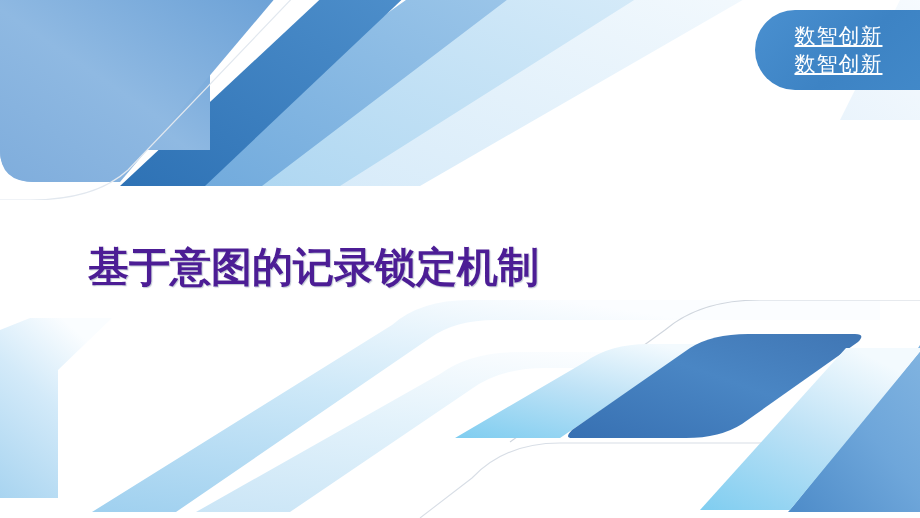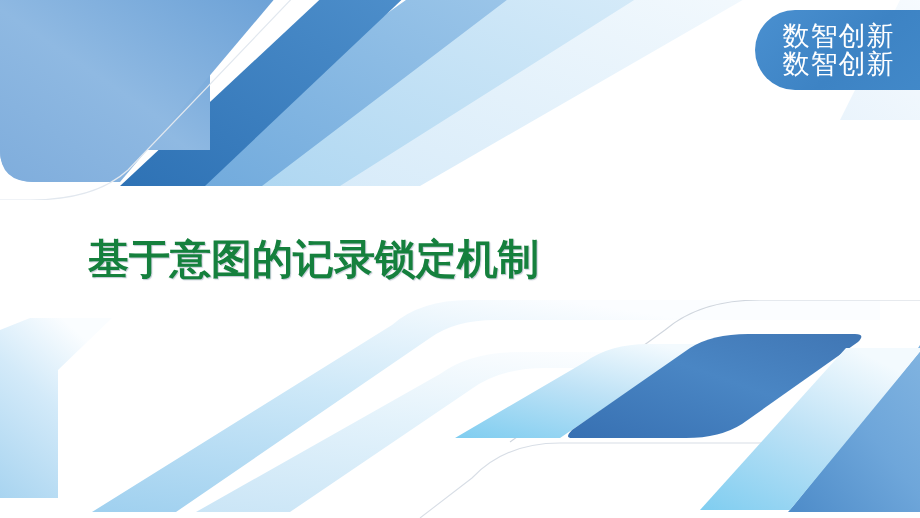--- a/index.html
+++ b/index.html
@@ -33,33 +33,34 @@
     background: linear-gradient(135deg, #4A90D0 0%, #3D83C4 55%, #4289C9 100%);
     display: flex;
     flex-direction: column;
     align-items: center;
     justify-content: center;
     box-sizing: border-box;
     padding-right: 8px;
   }
   .badge-line {
     color: #ffffff;
-    font-size: 27px;
+    font-size: 21px;
     line-height: 28px;
     letter-spacing: 1px;
     font-weight: 400;
     white-space: nowrap;
+    text-decoration: underline;
   }
   #title {
     position: absolute;
     left: 88px;
-    top: 232px;
+    top: 240px;
     font-size: 41px;
     font-weight: bold;
-    color: #15803d;
+    color: #4c1d95;
     letter-spacing: 0px;
     white-space: nowrap;
     text-shadow: 1px 1px 1px rgba(140,155,175,0.55);
   }
 </style>
 </head>
 <body>
 
 <div id="slide">
 

